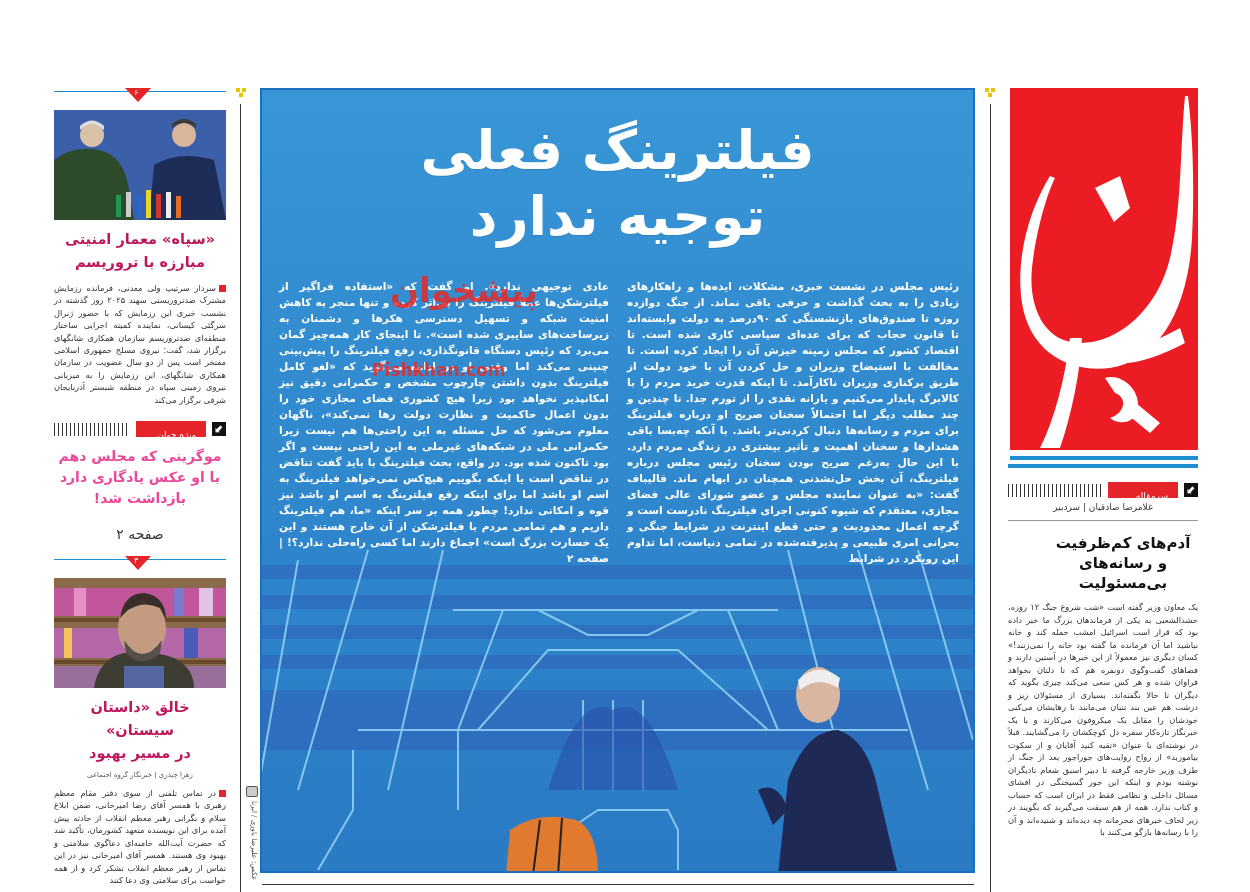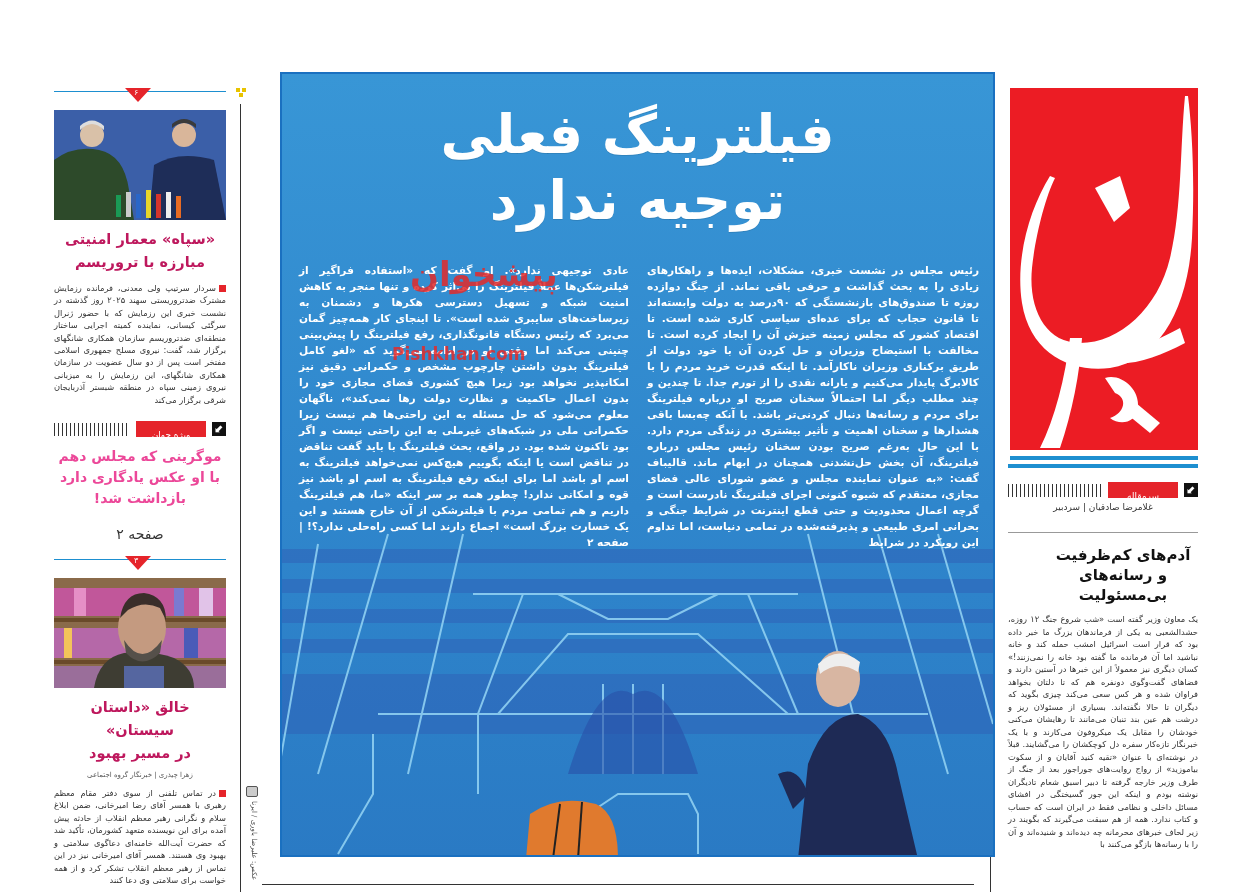--- a/index.html
+++ b/index.html
@@ -9,33 +9,33 @@
   
   .right-col{position:absolute;left:1008px;top:88px;width:190px;}
   .logo{width:188px;height:362px;background:#ec1c24;position:relative;overflow:hidden;}
   .logo svg{position:absolute;left:0;top:0;}
   .logo-bar{height:4px;background:#1d8fd0;margin-top:6px;width:188px;}
   .masthead{font-size:9.2px;line-height:13px;text-align:center;font-weight:bold;color:#333;padding:4px 2px 2px;}
   .masthead .price{font-weight:bold;}
   .mast-bar{height:4px;background:#1d8fd0;margin-top:4px;}
   .kicker-row{display:flex;align-items:center;gap:6px;margin-top:14px;height:16px;}
   .kicker-icon{width:14px;height:14px;background:#111;color:#fff;font-size:11px;line-height:14px;text-align:center;font-weight:bold;flex:0 0 14px;}
-  .kicker-label{background:#e5242a;color:#fff;font-size:9px;padding:8px 10px;height:13px;line-height:13px;width:70px;text-align:center;}
+  .kicker-label{background:#e5242a;color:#fff;font-size:9px;padding:8px 10px;height:13px;line-height:13px;width:70px;text-align:right;}
   .kicker-barcode{flex:1;height:13px;background:repeating-linear-gradient(90deg,#333 0 1px,#fff 1px 4px);}
-  .byline{font-size:9px;text-align:center;margin-top:4px;color:#333;padding-bottom:20px;border-bottom:1px solid #999;}
+  .byline{font-size:9px;text-align:center;margin-top:4px;color:#333;padding-bottom:8px;border-bottom:1px solid #999;}
   .editorial-title{font-size:15px;font-weight:bold;text-align:center;line-height:20px;margin-top:12px;color:#111;margin-left:40px;}
   .editorial-body{font-size:8.3px;line-height:12.5px;text-align:justify;margin-top:8px;color:#333;}
 
   
   .vline{position:absolute;width:1px;background:#333;}
   .ydots{position:absolute;width:12px;height:12px;}
   .ydots i{position:absolute;width:4px;height:4px;background:#e8c300;}
 
   
-  .feature{position:absolute;left:260px;top:72px;width:715px;height:785px;background:#2a86cf;border:2px solid #1a70c0;overflow:hidden;margin-left:20px;}
+  .feature{position:absolute;left:260px;top:88px;width:715px;height:785px;background:#2a86cf;border:2px solid #1a70c0;overflow:hidden;}
   .feature-bg{position:absolute;inset:0;}
   .feature-title{position:absolute;top:28px;left:0;right:0;text-align:center;color:#fff;font-weight:bold;font-size:54px;line-height:66px;letter-spacing:-1px;text-shadow:0 1px 0 rgba(0,0,0,.1);}
   .feature-col{position:absolute;top:188px;color:#fff;font-size:10.6px;line-height:16px;text-align:justify;font-weight:bold;}
   .feature-col.right{right:14px;width:332px;}
   .feature-col.left{right:364px;width:330px;}
   .watermark{position:absolute;left:110px;top:270px;color:#e32b2b;font-weight:bold;font-size:17px;opacity:.85;}
   .watermark .logo-text{position:absolute;left:18px;top:-90px;font-size:34px;color:#e32b2b;}
 
   
   .left-col{position:absolute;left:54px;top:88px;width:172px;}

